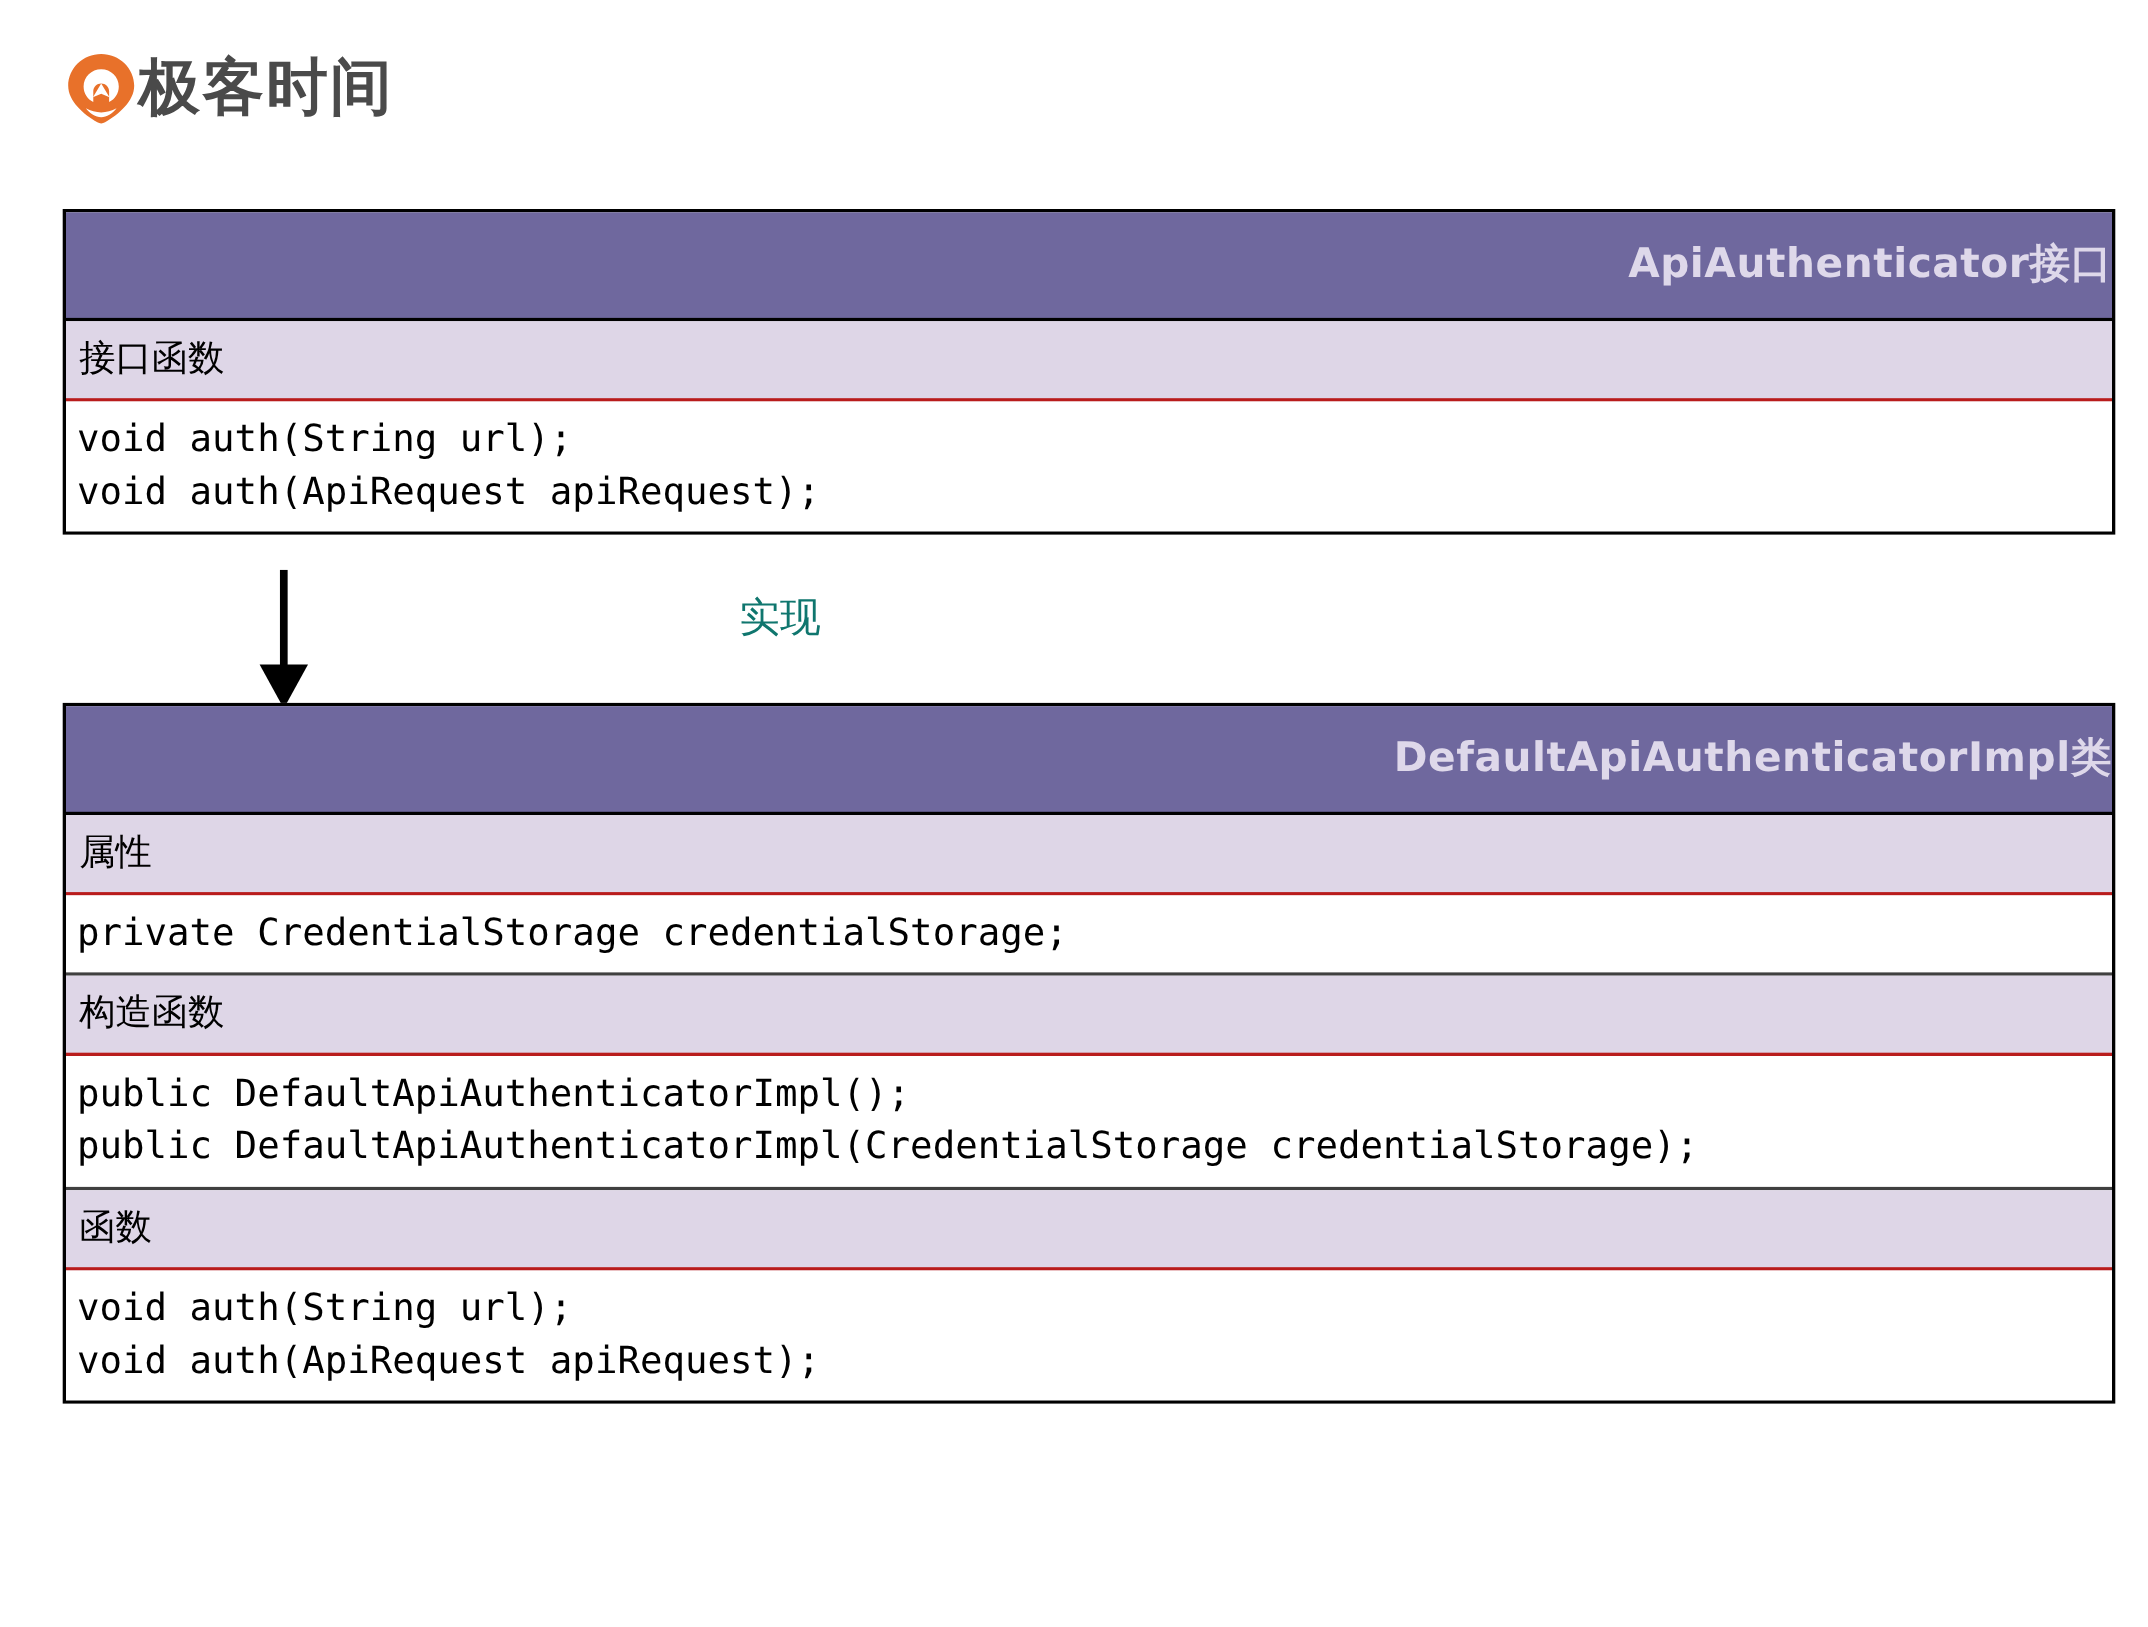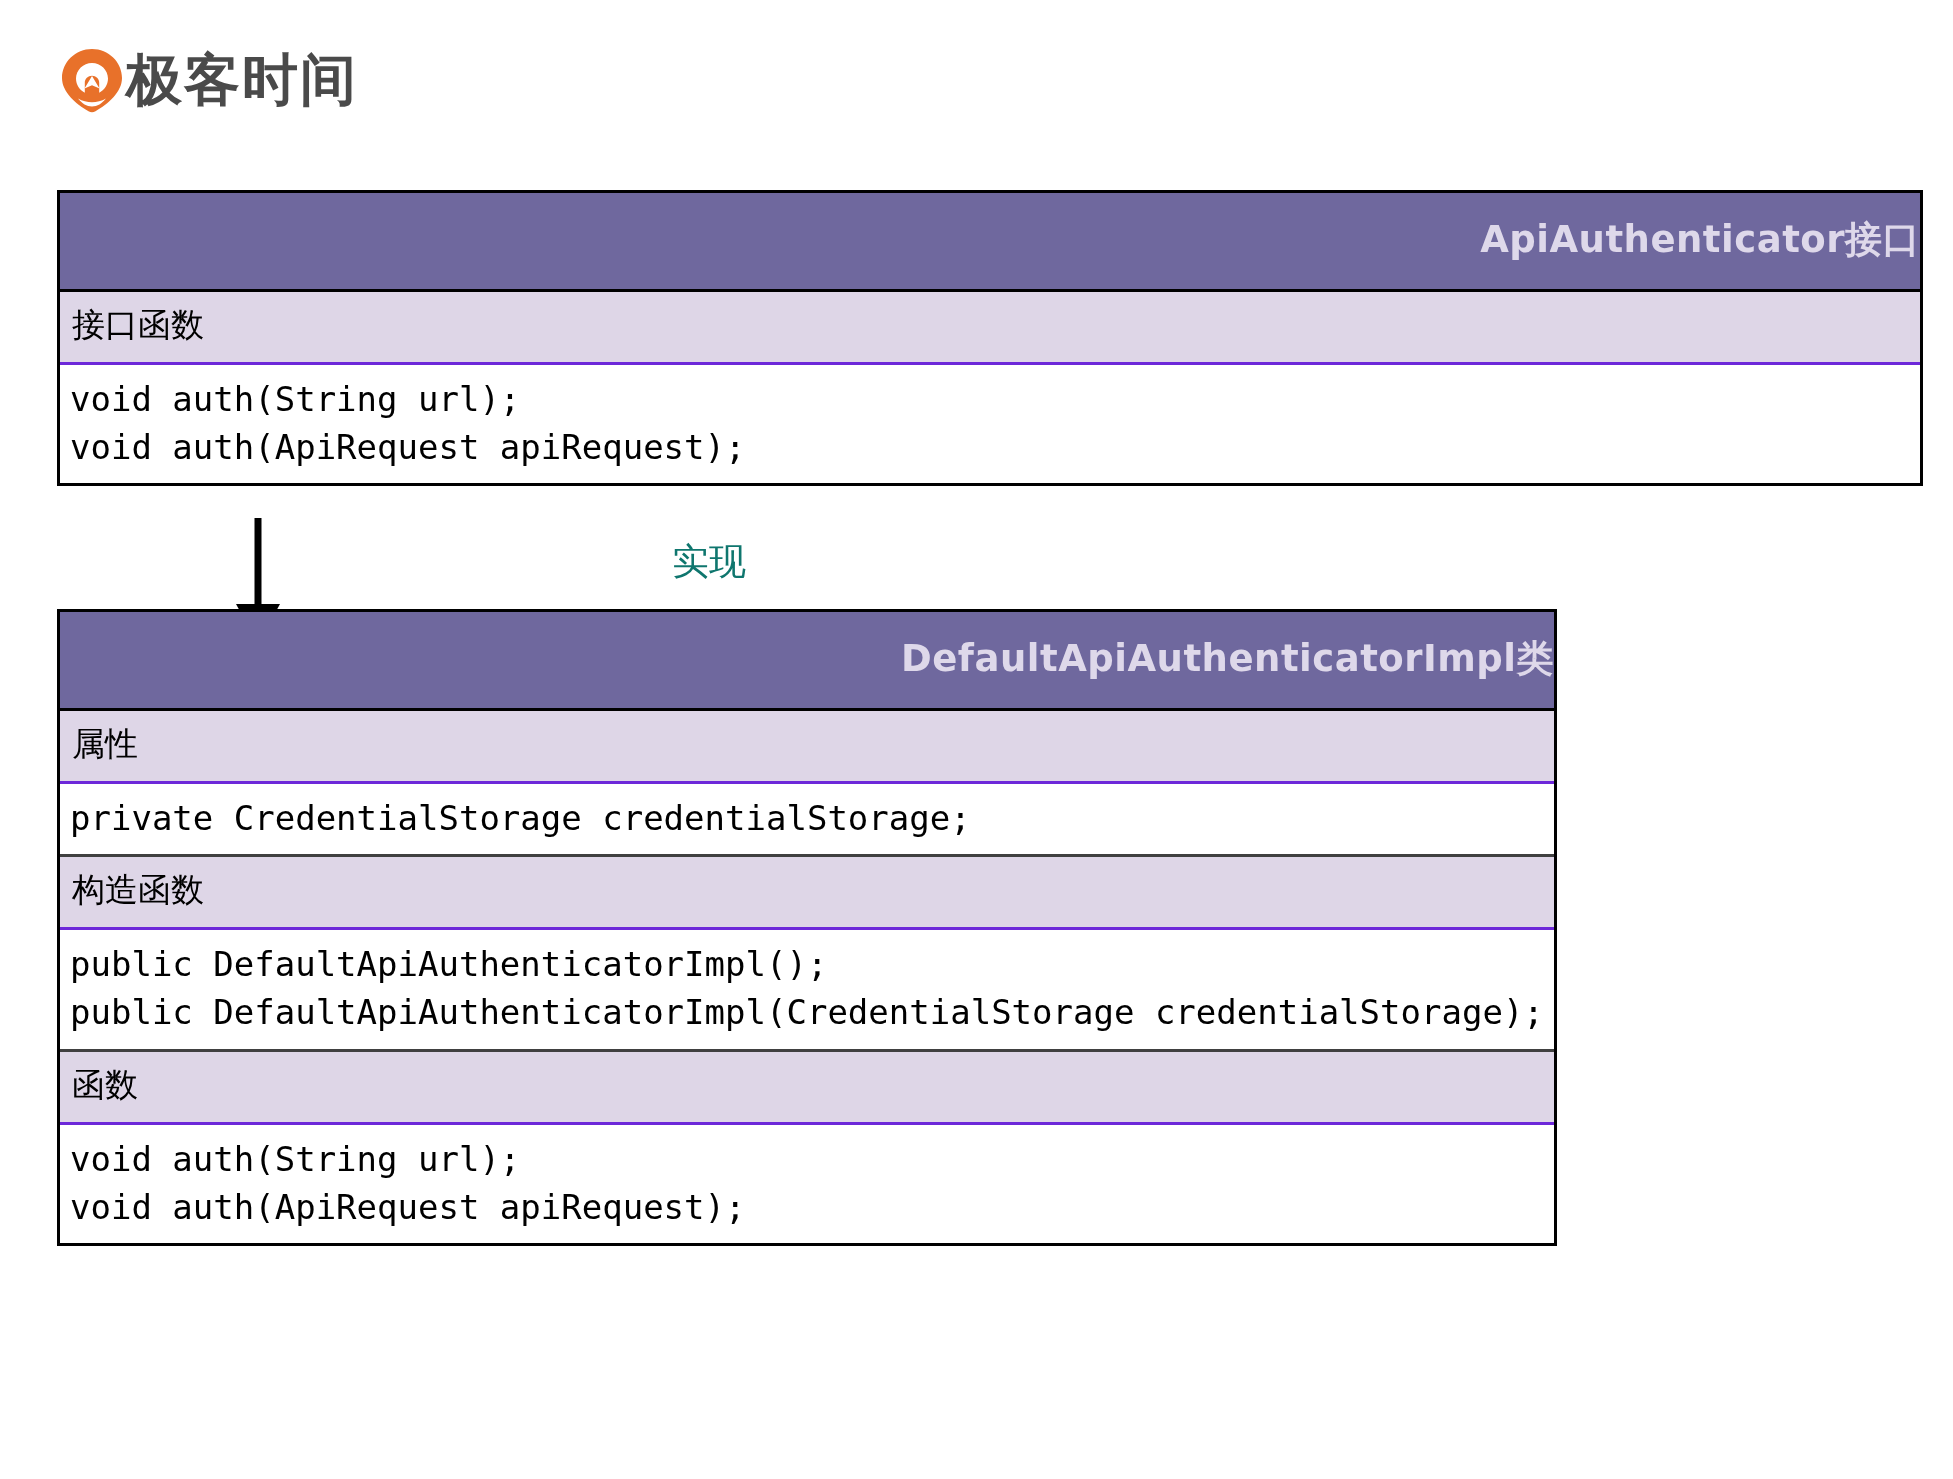--- a/index.html
+++ b/index.html
@@ -53,42 +53,42 @@
     box-sizing: border-box;
     background: #ffffff;
   }
   #class-box-interface {
     left: 57px;
     top: 190px;
     width: 1866px;
   }
   #class-box-impl {
     left: 57px;
-    top: 609px;
-    width: 1500px;
+    top: 639px;
+    width: 1866px;
   }
 
   .class-title {
     background: #6f689e;
     color: #ded8ea;
     font-size: 37px;
     font-weight: 700;
     text-align: right;
     padding: 22px 0 24px 0;
     letter-spacing: 0.5px;
     border-bottom: 3px solid #000000;
     font-family: "DejaVu Sans", "Liberation Sans", sans-serif;
   }
 
   .section-label {
     background: #ded6e7;
     color: #000000;
     font-size: 33px;
     padding: 14px 0 18px 12px;
-    border-bottom: 3px solid #6d28d9;
+    border-bottom: 3px solid #b91c1c;
     font-family: "DejaVu Sans", "Liberation Sans", sans-serif;
     line-height: 1.15;
   }
 
   .section-body {
     background: #ffffff;
     color: #000000;
     font-family: "DejaVu Sans Mono", "Liberation Mono", monospace;
     font-size: 34px;
     line-height: 1.42;

